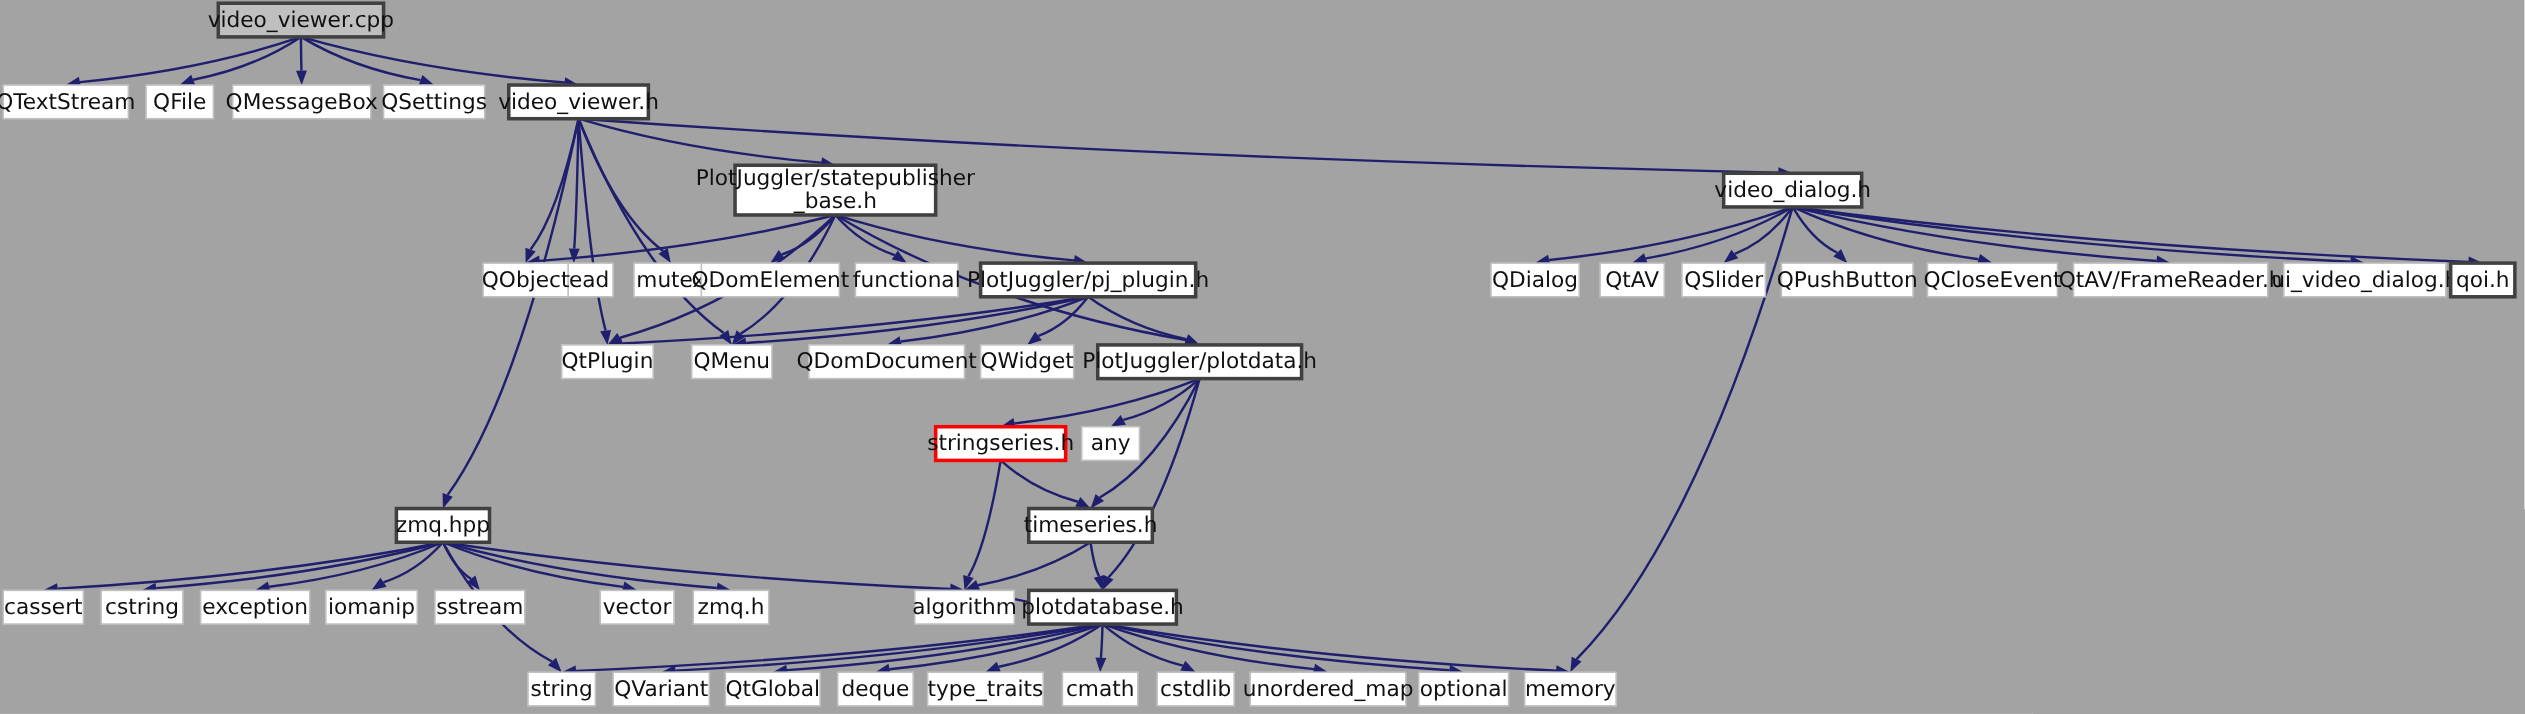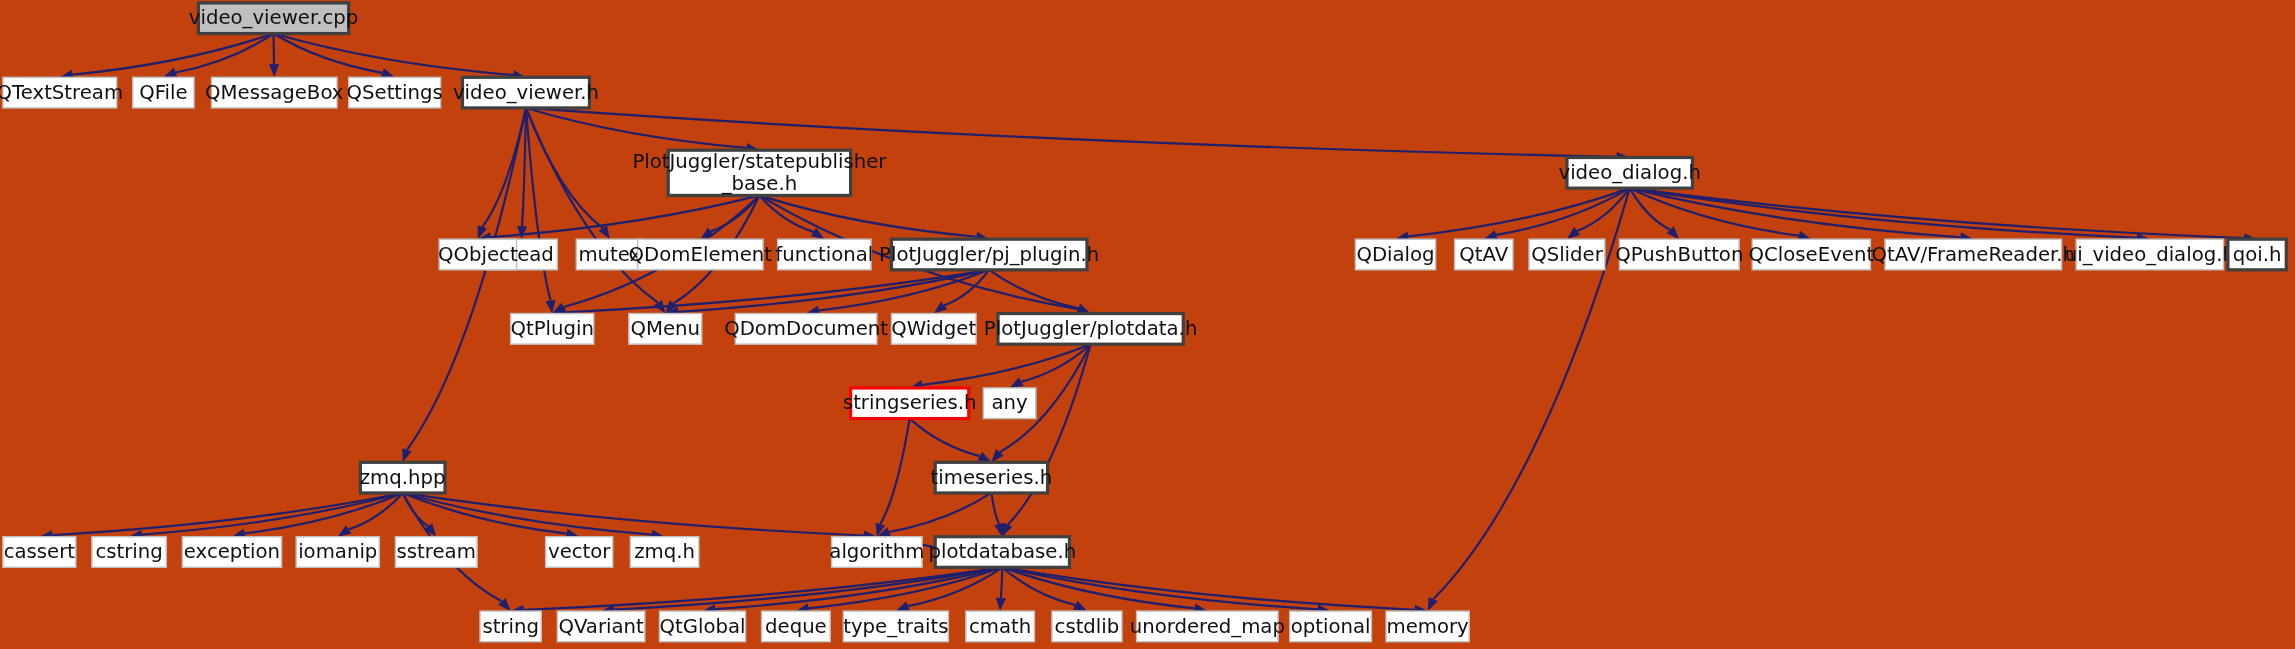--- a/index.html
+++ b/index.html
@@ -1,19 +1,19 @@
 <!DOCTYPE html>
 <html><head>
 <meta charset="utf-8">
 <style>
   html,body{margin:0;padding:0;background:#ffffff;}
   #graph-root{
     position:relative;
     width:2295px;height:649px;
-    background:#c2410c;
+    background:#a3a3a3;
     font-family:"DejaVu Sans","Liberation Sans",sans-serif;
     overflow:hidden;
   }
   svg#graph-canvas{position:absolute;left:0;top:0;width:2295px;height:649px;display:block;}
   .node-rect{fill:#ffffff;stroke:#c0c0c0;stroke-width:1;}
   .node-rect.bold{stroke:#404040;stroke-width:2.2;}
   .node-rect.root{fill:#bfbfbf;stroke:#404040;stroke-width:2.2;}
   .node-rect.danger{stroke:#ff0000;stroke-width:2.2;}
   .node-label{
     font-family:"DejaVu Sans","Liberation Sans",sans-serif;

